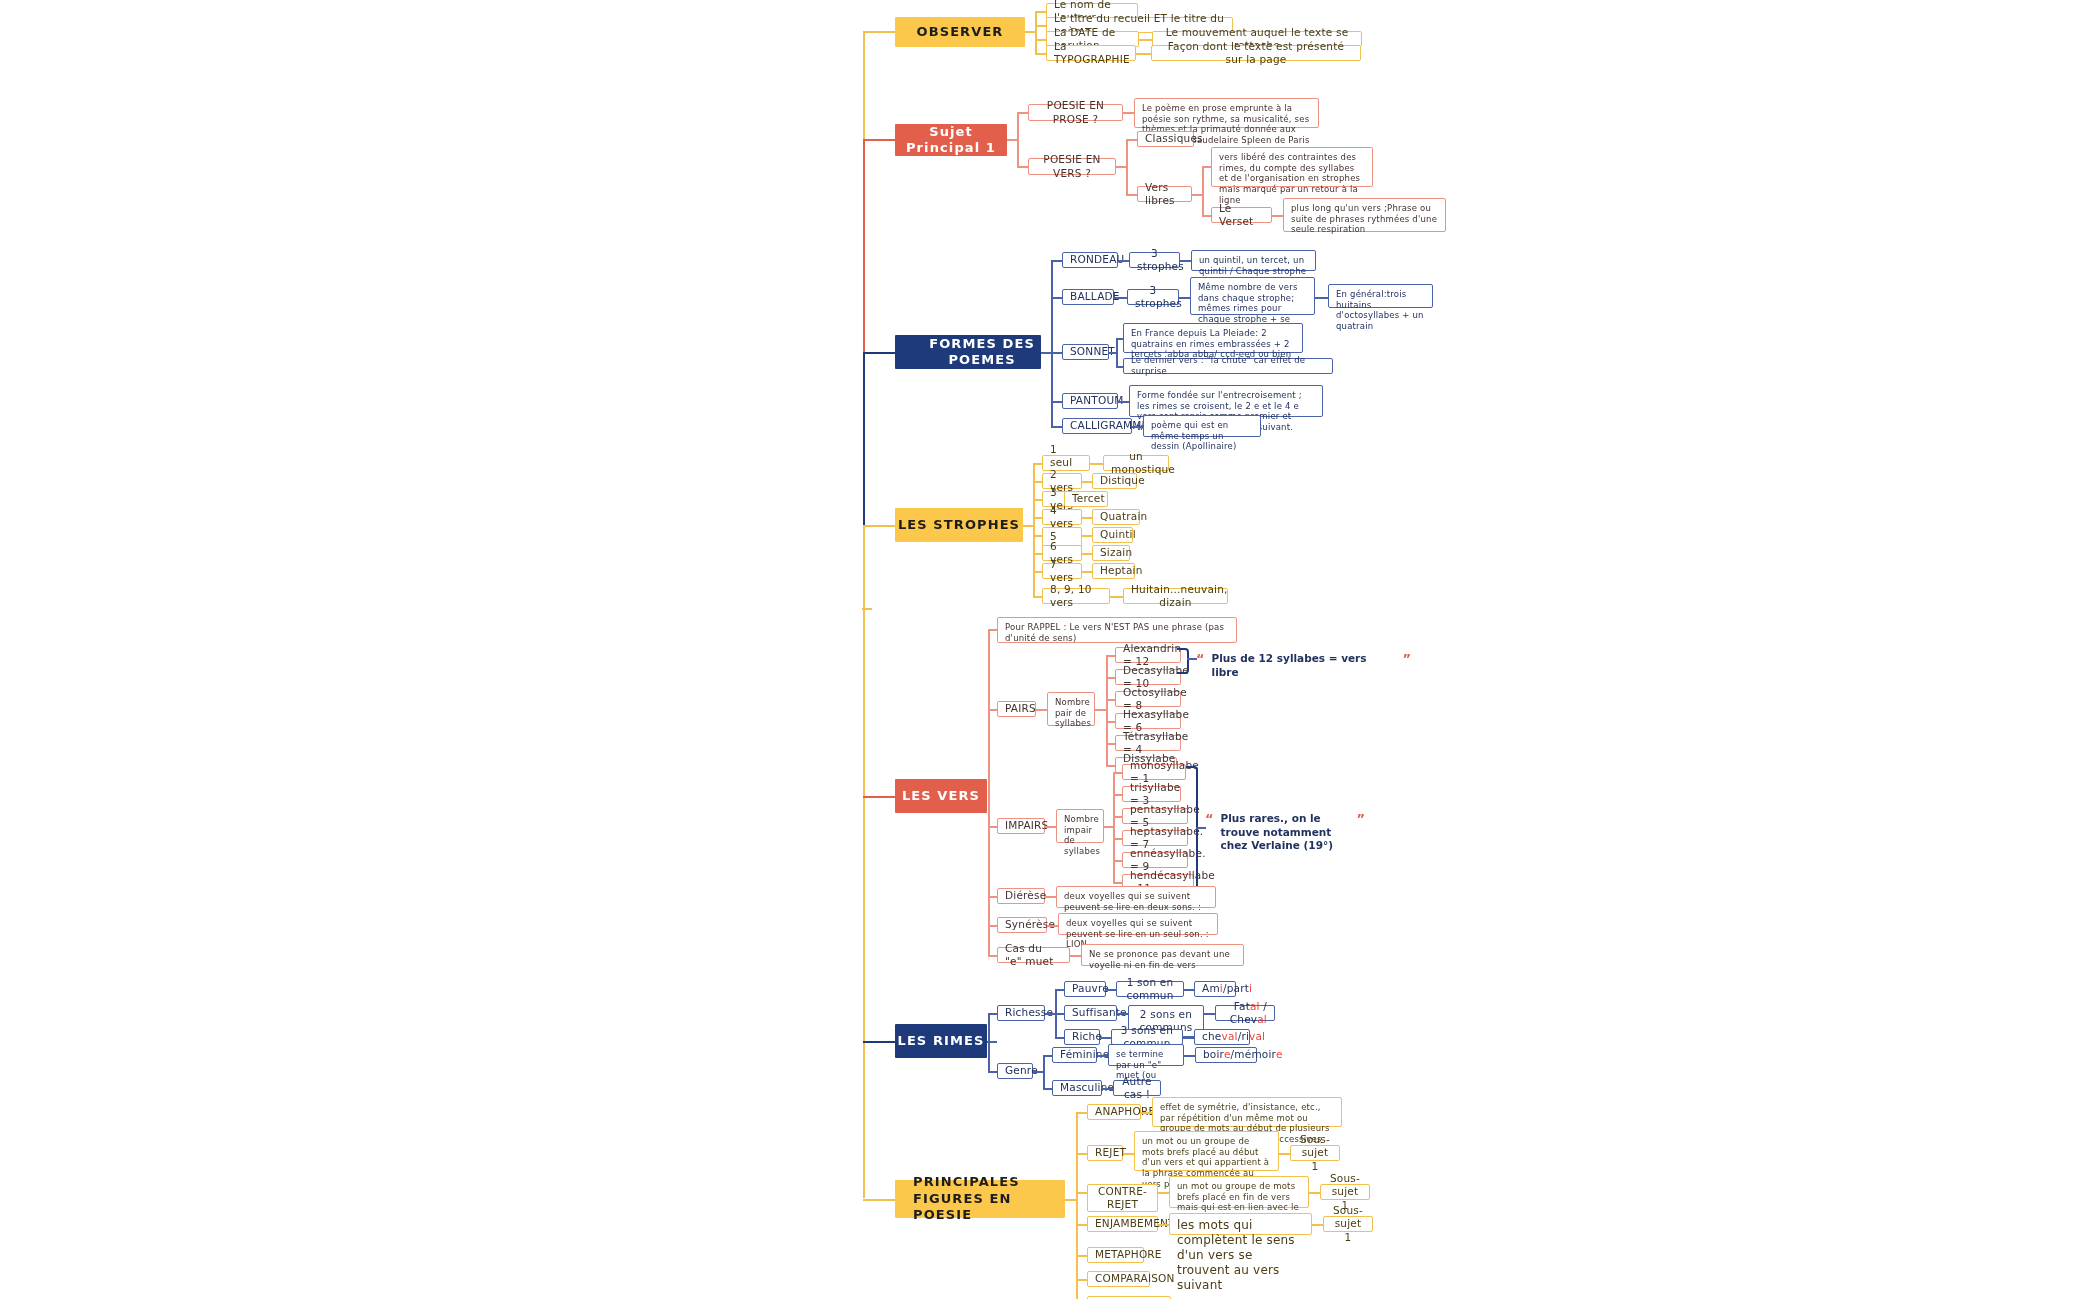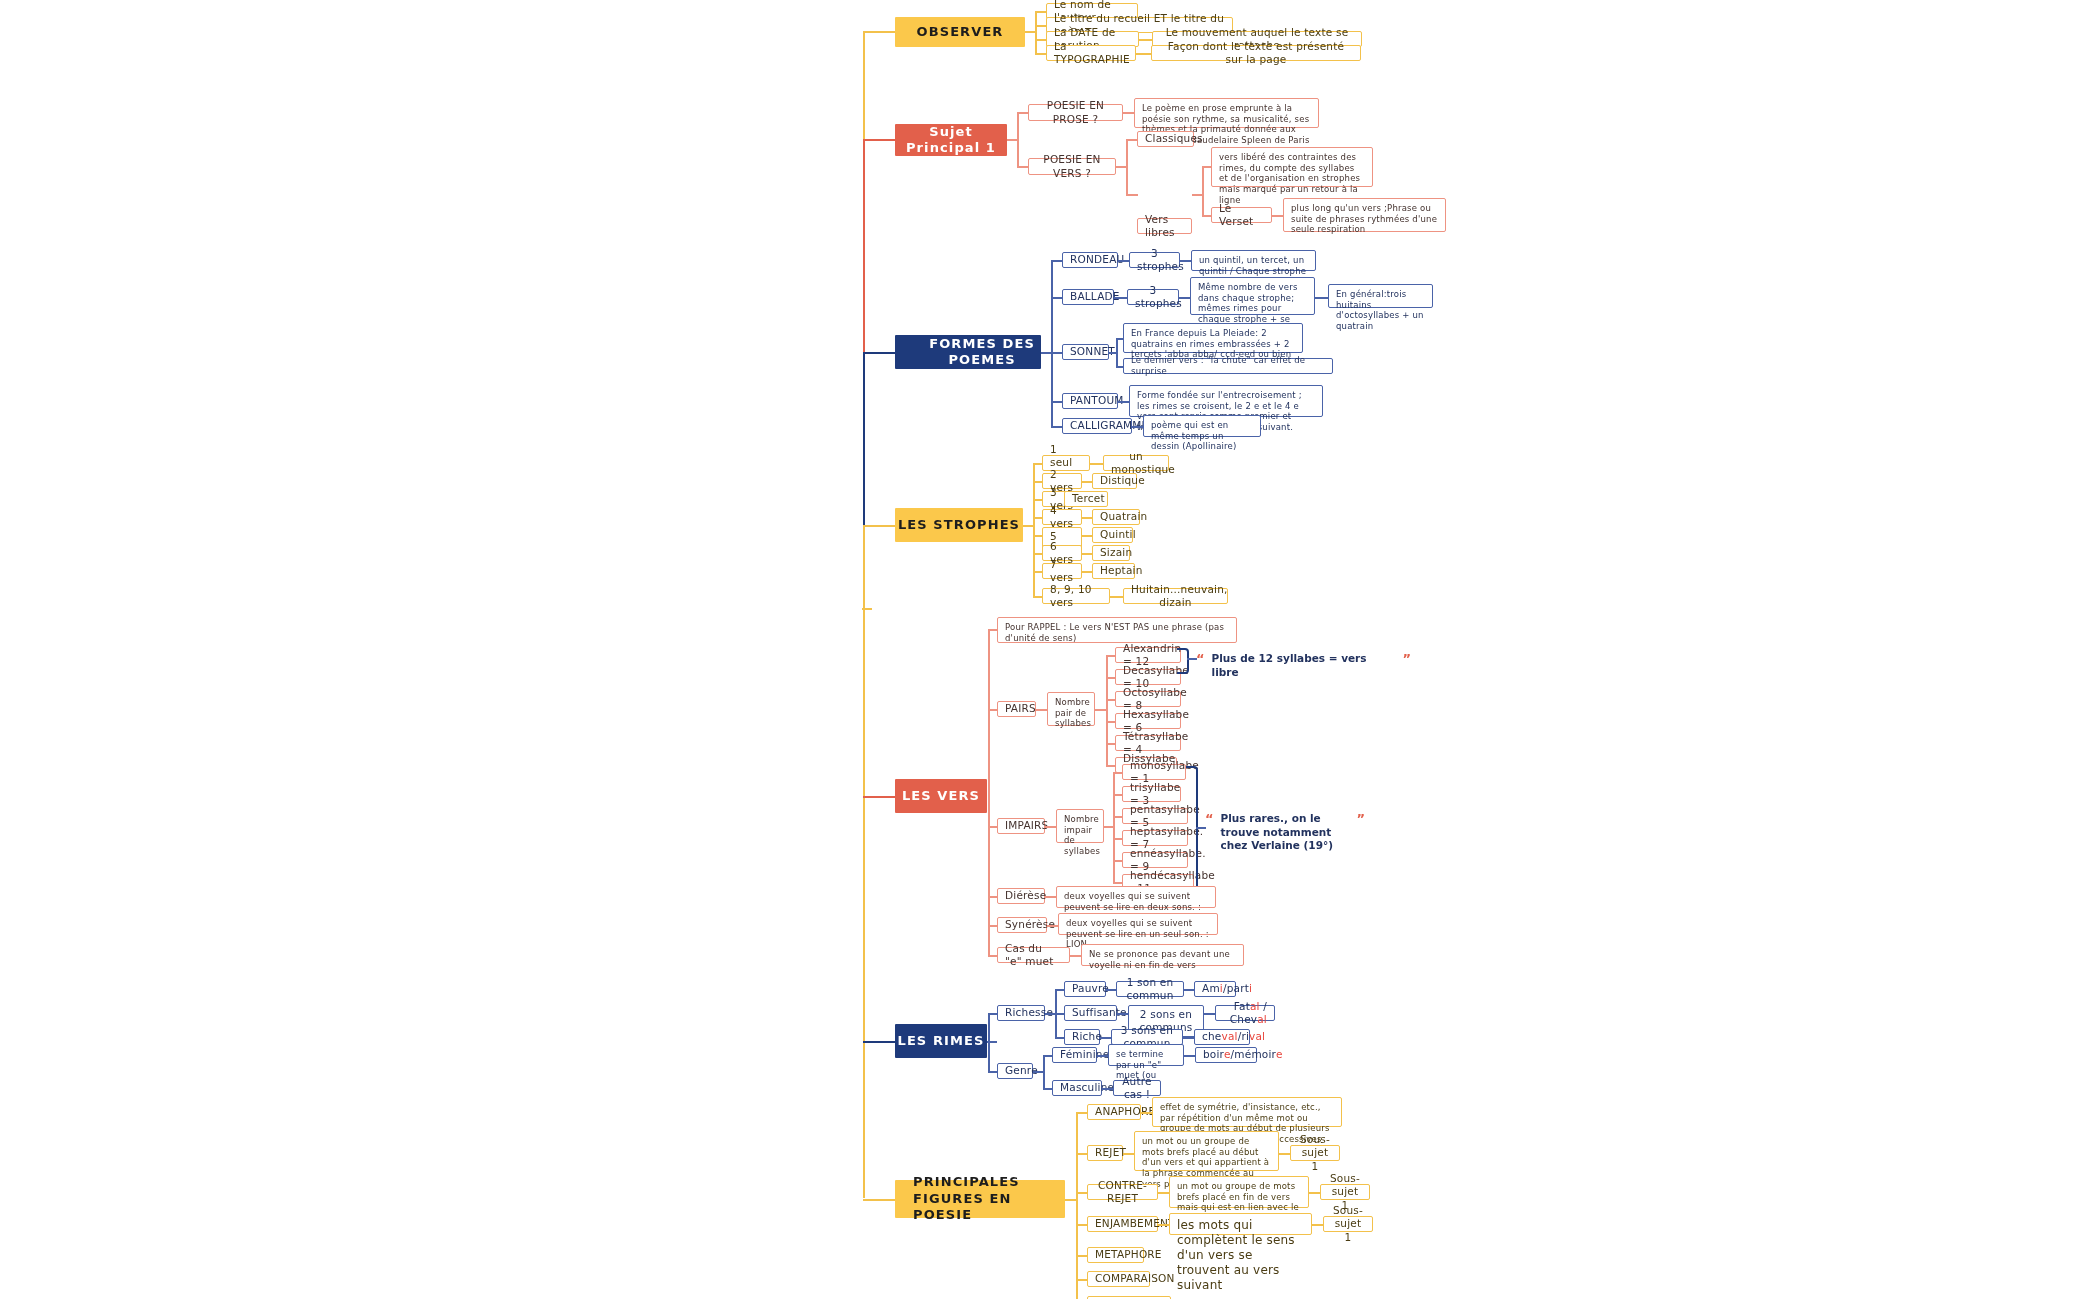--- a/index.html
+++ b/index.html
@@ -186,21 +186,21 @@
   </div>
   <div class="ln v c" style="left:1126px;top:139px;height:56px;"></div>
   <div class="ln h c" style="left:1116px;top:166px;width:11px;"></div>
 
   <div class="ln h c" style="left:1126px;top:139px;width:12px;"></div>
   <div class="node leaf c" style="left:1137px;top:131px;width:57px;height:16px;">
     <span class="txt">Classiques</span>
   </div>
 
   <div class="ln h c" style="left:1126px;top:194px;width:12px;"></div>
-  <div class="node leaf c" style="left:1137px;top:186px;width:55px;height:16px;margin-top:32px;">
+  <div class="node leaf c" style="left:1137px;top:186px;width:55px;height:16px;">
     <span class="txt">Vers libres</span>
   </div>
   <div class="ln v c" style="left:1202px;top:166px;height:50px;"></div>
   <div class="ln h c" style="left:1192px;top:194px;width:11px;"></div>
 
   <div class="ln h c" style="left:1202px;top:166px;width:10px;"></div>
   <div class="node leaf c multi" style="left:1211px;top:147px;width:162px;height:40px;font-size:8.5px;">
     <span class="txt">vers libéré des contraintes des rimes, du compte des syllabes et de l'organisation en strophes mais marqué par un retour à la ligne</span>
   </div>
 
@@ -593,21 +593,21 @@
   <div class="ln h y" style="left:1123px;top:1153px;width:12px;"></div>
   <div class="node leaf y multi" style="left:1134px;top:1131px;width:145px;height:40px;font-size:8.5px;">
     <span class="txt">un mot ou un groupe de mots brefs placé au début d'un vers et qui appartient à la phrase commencée au vers précédent</span>
   </div>
   <div class="ln h y" style="left:1279px;top:1153px;width:12px;"></div>
   <div class="node leaf y center" style="left:1290px;top:1145px;width:50px;height:16px;">
     <span class="txt">Sous-sujet 1</span>
   </div>
 
   <div class="ln h y" style="left:1076px;top:1192px;width:12px;"></div>
-  <div class="node leaf y center" style="left:1087px;top:1184px;width:71px;height:16px;">
+  <div class="node leaf y center" style="left:1087px;top:1184px;width:71px;height:28px;">
     <span class="txt">CONTRE-REJET</span>
   </div>
   <div class="ln h y" style="left:1158px;top:1192px;width:12px;"></div>
   <div class="node leaf y multi" style="left:1169px;top:1176px;width:140px;height:32px;font-size:8.5px;">
     <span class="txt">un mot ou groupe de mots brefs placé en fin de vers mais qui est en lien avec le vers suivant</span>
   </div>
   <div class="ln h y" style="left:1309px;top:1192px;width:12px;"></div>
   <div class="node leaf y center" style="left:1320px;top:1184px;width:50px;height:16px;">
     <span class="txt">Sous-sujet 1</span>
   </div>

